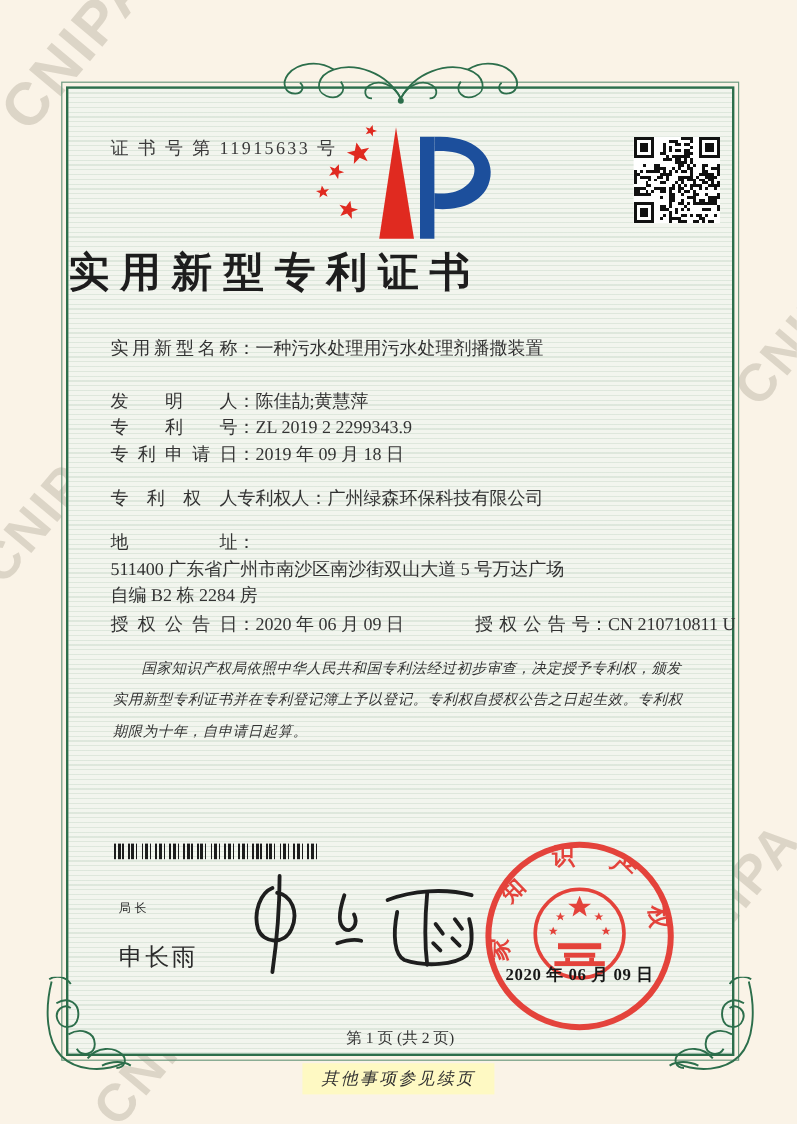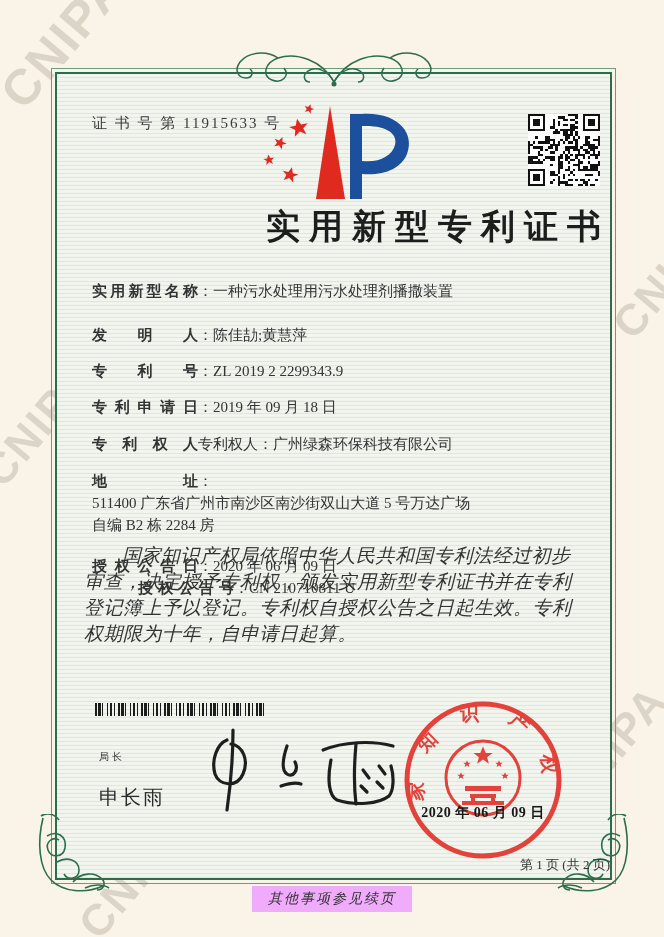--- a/index.html
+++ b/index.html
@@ -22,64 +22,64 @@
   .flourish{position:absolute;width:84px;height:84px;}
   .flourish.bl{left:-22px;bottom:-20px;}
   .flourish.br{right:-22px;bottom:-20px;transform:scaleX(-1);}
 
   .cert-no{position:absolute;left:35px;top:40px;font-size:15px;letter-spacing:2px;color:#3a3a3a;}
 
   .logo{position:absolute;left:50%;top:26px;transform:translateX(-50%);}
 
   .qr{position:absolute;right:10px;top:40px;width:72px;height:72px;background:#fff;}
 
-  .title{position:absolute;left:0;right:0;top:130px;text-align:right;
+  .title{position:absolute;left:0;right:0;top:130px;text-align:left;
          font-size:34px;font-weight:bold;letter-spacing:9px;color:#1d1d1d;}
 
   .fields{position:absolute;left:35px;right:26px;top:206px;font-size:15px;}
   .f-row{line-height:22px;margin-bottom:15px;white-space:nowrap;}
   .f-row.r-name{margin-bottom:22px;}
-  .f-row.r-inv,.f-row.r-pno{margin-bottom:14px;}
-  .f-row.r-addr{margin-bottom:19px;white-space:normal;}
+  .f-row.r-inv,.f-row.r-pno{margin-bottom:0;}
+  .f-row.r-addr{margin-bottom:2px;white-space:normal;}
   .f-label{display:inline-block;width:106px;text-align:justify;text-align-last:justify;
-           vertical-align:top;color:#333;font-weight:bold;}
+           vertical-align:top;color:#333;}
   .f-colon{display:inline-block;vertical-align:top;color:#333;}
   .f-value{color:#333;}
   .addr-wrap{display:inline-block;vertical-align:top;max-width:380px;white-space:normal;}
-  .grant-row{display:flex;flex-direction:column;}
-  .grant-col2{margin-left:46px;}
+  .grant-row{display:flex;}
+  .grant-col2{margin-left:59px;}
   .grant-col2 .f-label{width:96px;}
 
-  .legal{position:absolute;left:27px;right:30px;top:470px;font-size:19px;
-         line-height:26px;font-style:italic;letter-spacing:.5px;color:#333;font-family:Liberation Mono, monospace;}
+  .legal{position:absolute;left:37px;right:30px;top:470px;font-size:12px;
+         line-height:26px;font-style:italic;letter-spacing:.5px;color:#333;}
   .legal p{margin:0;text-indent:2em;}
 
   .barcode{position:absolute;left:38px;top:629px;width:170px;height:13px;
     background:repeating-linear-gradient(90deg,
       #1c1c1c 0 1.5px,transparent 1.5px 3px,
       #1c1c1c 3px 5.5px,transparent 5.5px 7px,
       #1c1c1c 7px 8px,transparent 8px 11.5px);}
 
   .sig-title{position:absolute;left:42px;top:676px;font-size:10px;letter-spacing:3px;
              font-family:Liberation Mono, monospace;color:#2b2b2b;}
   .sig-name{position:absolute;left:42px;top:710px;font-size:20px;letter-spacing:2px;
             font-family:"Liberation Sans","DejaVu Sans",sans-serif;color:#2b2b2b;}
   .sig-script{position:absolute;left:138px;top:654px;}
 
   .seal{position:absolute;left:344px;top:624px;width:164px;height:164px;}
   .seal svg{position:absolute;inset:0;}
   .seal-date{position:absolute;left:0;right:0;top:106px;text-align:center;
              font-size:14px;font-weight:bold;color:#181818;letter-spacing:0.5px;
              font-family:"Liberation Serif",serif;}
 
-  .page-no{position:absolute;left:0;right:0;top:782px;text-align:right;
+  .page-no{position:absolute;left:0;right:0;top:782px;text-align:center;
            font-size:13px;color:#333;}
 
   .continuation{position:absolute;left:50%;top:886px;transform:translateX(-50%);
-                background:#f0abfc;padding:4px 16px;font-size:14px;font-style:italic;
+                background:#fef9c3;padding:4px 16px;font-size:14px;font-style:italic;
                 color:#333;letter-spacing:2px;white-space:nowrap;}
   svg{display:block;}
 </style>
 </head>
 <body>
 
 <div class="page">
 
   <span class="wm" style="left:-18px;top:10px;font-size:50px;">CNIPA</span>
   <span class="wm" style="left:596px;top:252px;font-size:44px;">CNIPA</span>

